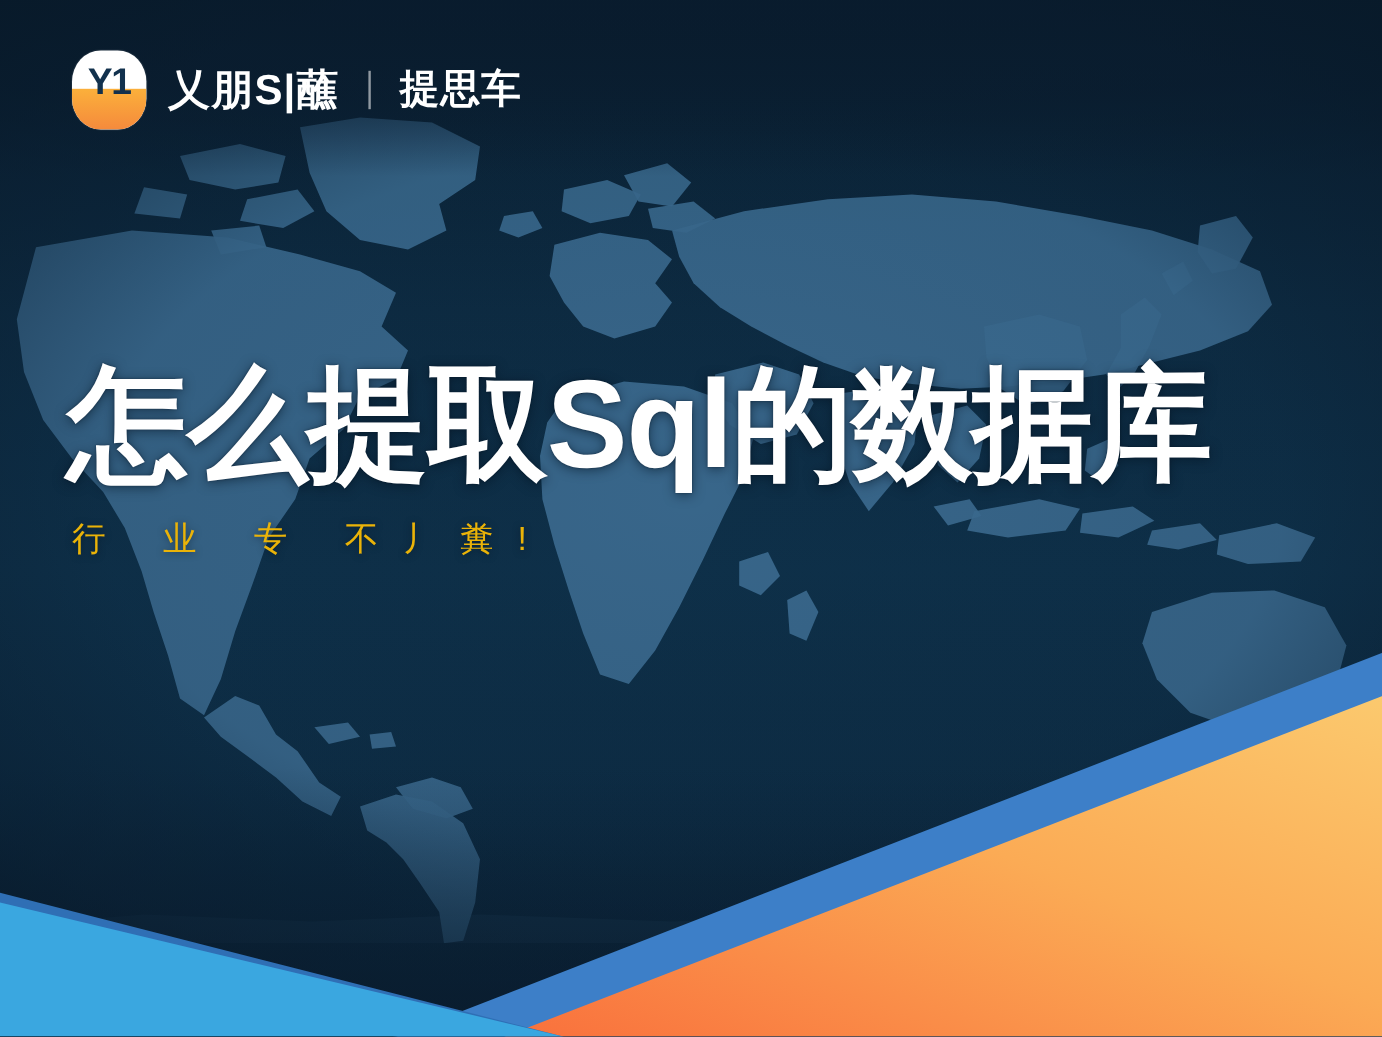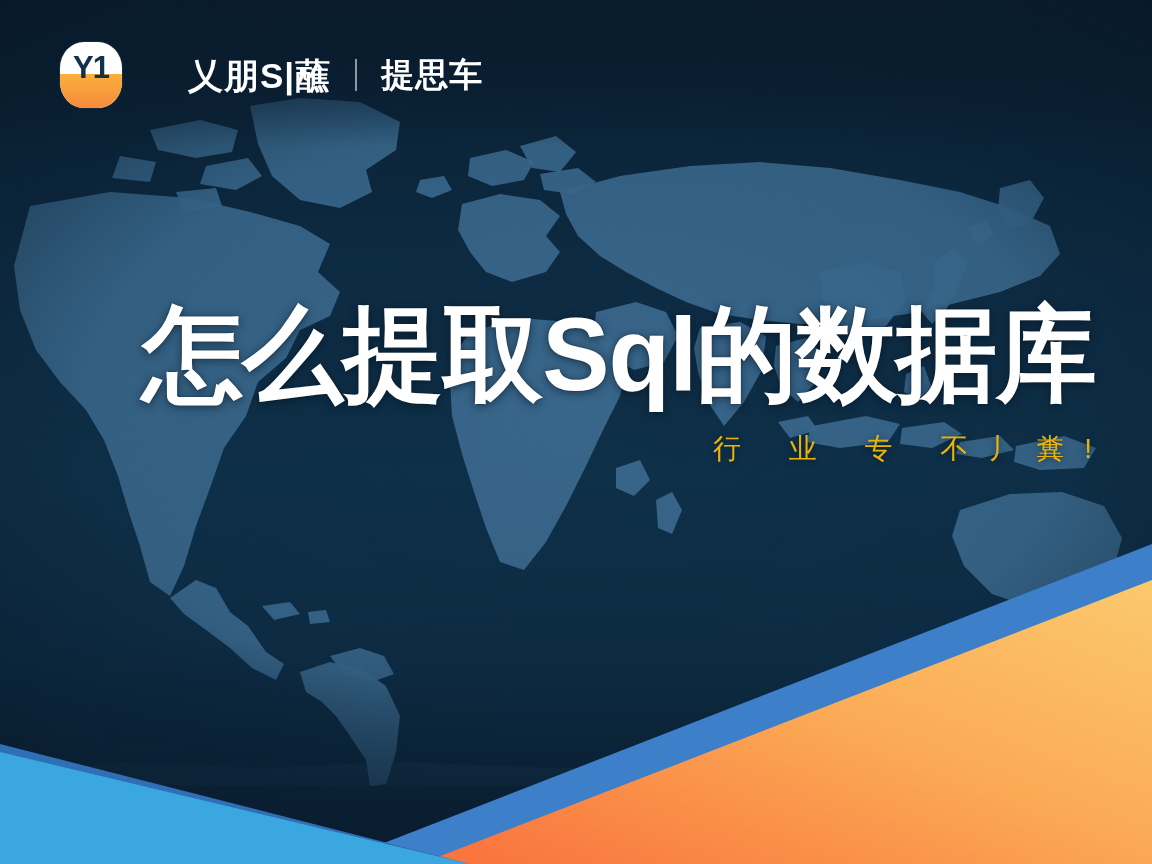--- a/index.html
+++ b/index.html
@@ -126,21 +126,20 @@
     box-sizing: border-box;
   }
 
   .brand-name {
     color: #ffffff;
     font-size: 35px;
     font-weight: 700;
     letter-spacing: 1px;
     line-height: 1;
     white-space: nowrap;
-    margin-left: 48px;
   }
 
   .brand-divider {
     width: 2px;
     height: 32px;
     background: rgba(255,255,255,.55);
     margin: 0 6px;
     flex: 0 0 auto;
   }
 
@@ -163,21 +162,21 @@
     white-space: nowrap;
   }
 
   
   .hero {
     position: absolute;
     left: 0;
     top: 300px;
     width: 100%;
     z-index: 6;
-    text-align: right;
+    text-align: left;
     padding: 0 40px;
     box-sizing: border-box;
   }
 
   .hero-title {
     color: #ffffff;
     font-size: 104px;
     font-weight: 700;
     line-height: 1.05;
     letter-spacing: -1px;

